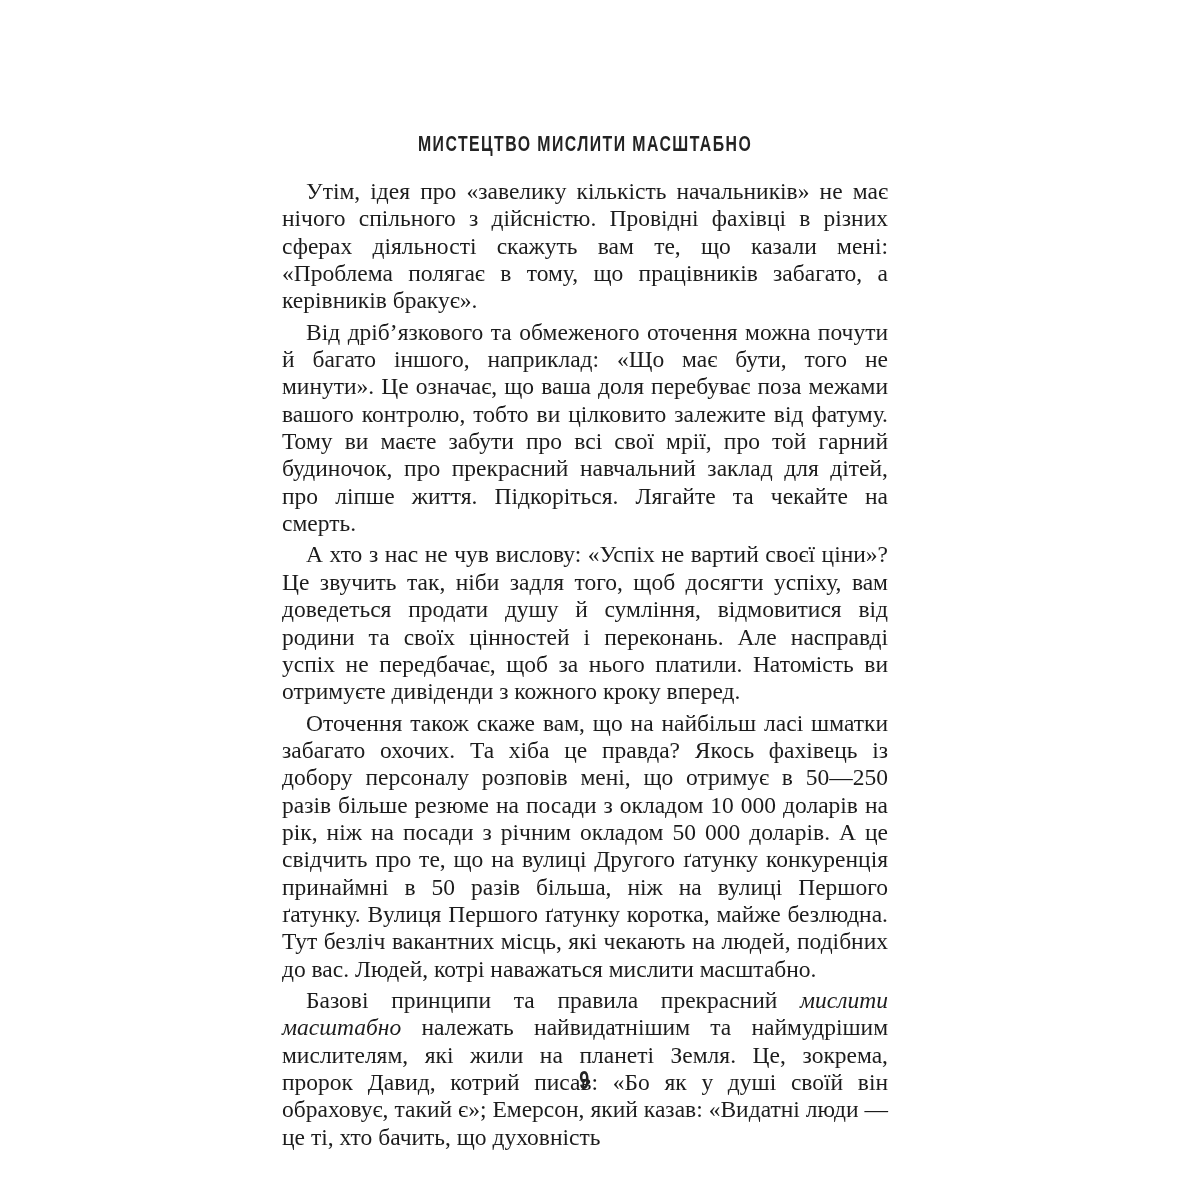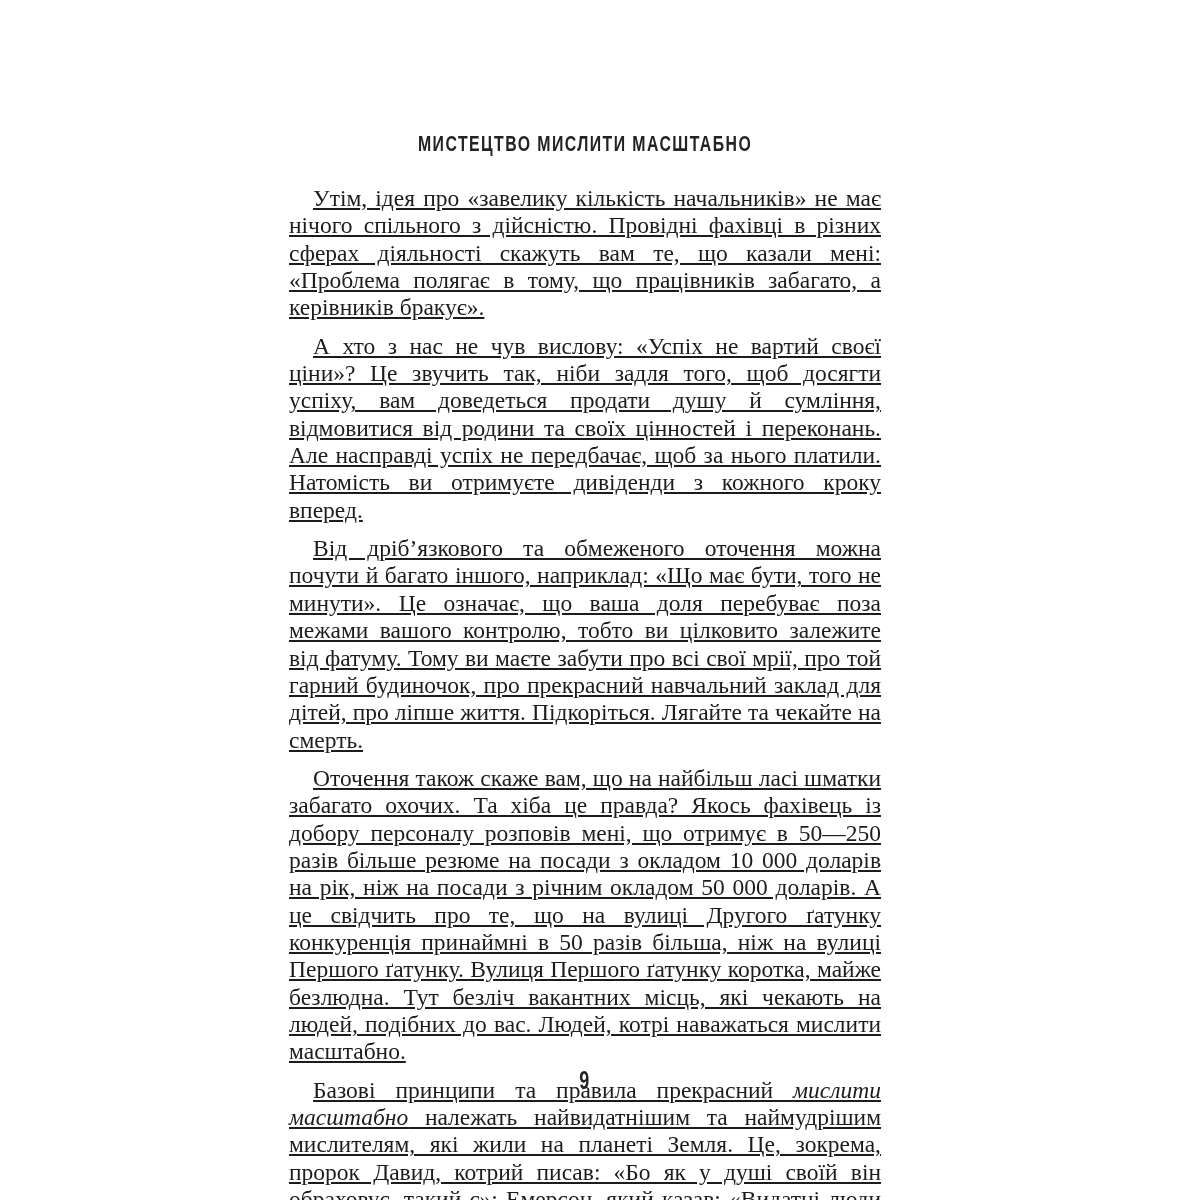--- a/index.html
+++ b/index.html
@@ -38,24 +38,23 @@
     position: absolute;
     top: 174px;
     left: 278px;
     width: 614px;
     text-align: justify;
     font-size: 23.5px;
     line-height: 27.35px;
     color: #1c1c1c;
   }
   .text-block p {
-    margin: 11px;
+    margin: 4px;
     padding: 0;
     text-indent: 24px;
-    text-decoration: underline;
   }
   .text-block em {
     font-style: italic;
   }
   .page-number {
     position: absolute;
     top: 1066px;
     left: 278px;
     width: 614px;
     text-align: center;
@@ -69,22 +68,22 @@
 <body>
 
 <div class="page">
 
   <div class="running-head">
     <span class="condensed">МИСТЕЦТВО МИСЛИТИ МАСШТАБНО</span>
   </div>
 
   <div class="text-block">
     <p>Утім, ідея про «завелику кількість начальників» не має нічого спільного з дійсністю. Провідні фахівці в різних сферах діяльності скажуть вам те, що казали мені: «Проблема полягає в тому, що працівників забагато, а керівників бракує».</p>
+    <p>Від дріб’язкового та обмеженого оточення можна почути й багато іншого, наприклад: «Що має бути, того не минути». Це означає, що ваша доля перебуває поза межами вашого контролю, тобто ви цілковито залежите від фатуму. Тому ви маєте забути про всі свої мрії, про той гарний будиночок, про прекрасний навчальний заклад для дітей, про ліпше життя. Підкоріться. Лягайте та чекайте на смерть.</p>
     <p>А хто з нас не чув вислову: «Успіх не вартий своєї ціни»? Це звучить так, ніби задля того, щоб досягти успіху, вам доведеться продати душу й сумління, відмовитися від родини та своїх цінностей і переконань. Але насправді успіх не передбачає, щоб за нього платили. Натомість ви отримуєте дивіденди з кожного кроку вперед.</p>
-    <p>Від дріб’язкового та обмеженого оточення можна почути й багато іншого, наприклад: «Що має бути, того не минути». Це означає, що ваша доля перебуває поза межами вашого контролю, тобто ви цілковито залежите від фатуму. Тому ви маєте забути про всі свої мрії, про той гарний будиночок, про прекрасний навчальний заклад для дітей, про ліпше життя. Підкоріться. Лягайте та чекайте на смерть.</p>
     <p>Оточення також скаже вам, що на найбільш ласі шматки забагато охочих. Та хіба це правда? Якось фахівець із добору персоналу розповів мені, що отримує в 50—250 разів більше резюме на посади з окладом 10 000 доларів на рік, ніж на посади з річним окладом 50 000 доларів. А це свідчить про те, що на вулиці Другого ґатунку конкуренція принаймні в 50 разів більша, ніж на вулиці Першого ґатунку. Вулиця Першого ґатунку коротка, майже безлюдна. Тут безліч вакантних місць, які чекають на людей, подібних до вас. Людей, котрі наважаться мислити масштабно.</p>
     <p><span>Базові принципи та правила прекрасний </span><em>мислити масштабно</em><span> належать найвидатнішим та наймудрішим мислителям, які жили на планеті Земля. Це, зокрема, пророк Давид, котрий писав: «Бо як у душі своїй він обраховує, такий є»; Емерсон, який казав: «Видатні люди — це ті, хто бачить, що духовність</span></p>
   </div>
 
   <div class="page-number">
     <span class="condensed">9</span>
   </div>
 
 </div>
 

